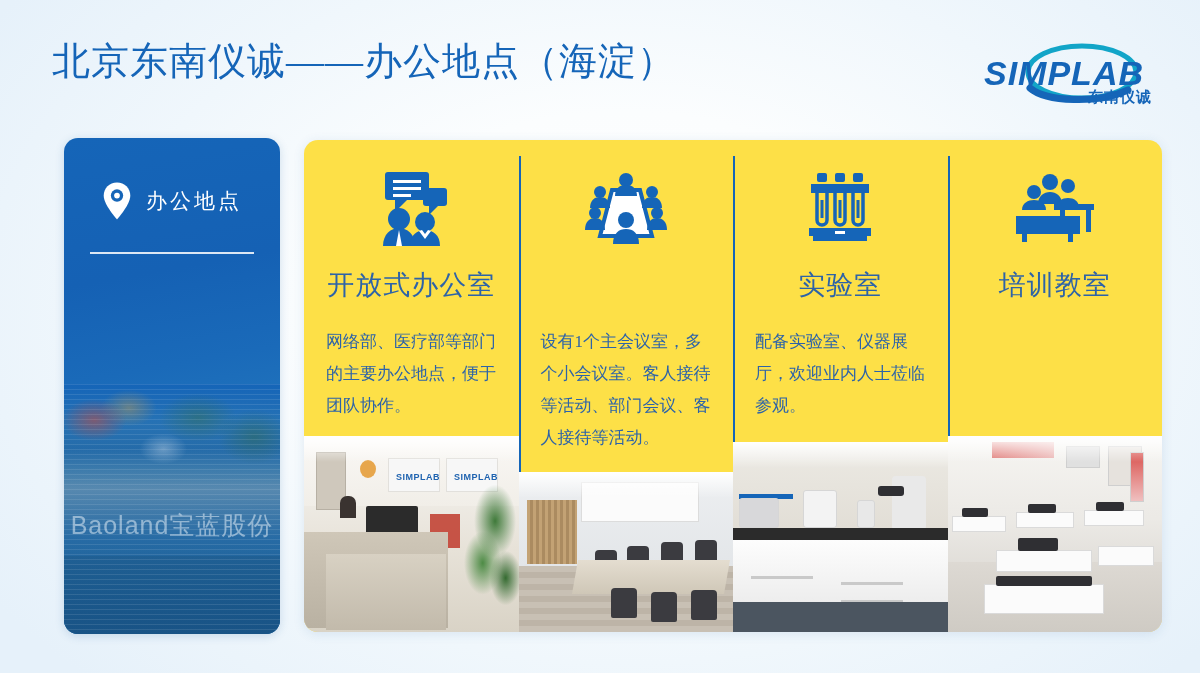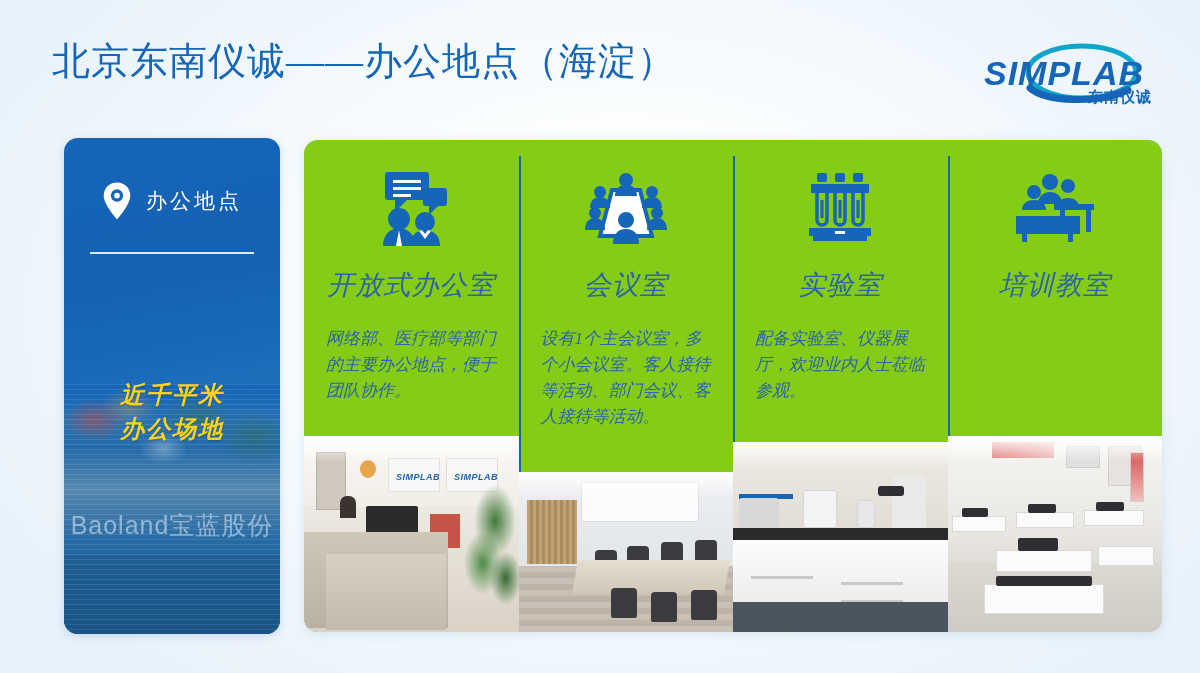--- a/index.html
+++ b/index.html
@@ -112,26 +112,25 @@
     letter-spacing: 2px;
     font-family: "Liberation Serif", serif;
     text-shadow: 0 1px 2px rgba(0,40,80,.35);
   }
 
   
   .panel {
     position: absolute;
     left: 304px; top: 140px;
     width: 858px; height: 492px;
-    background: #84cc16;
+    background: #fde047;
     border-radius: 14px;
     overflow: hidden;
     box-shadow: 0 2px 12px rgba(40,100,160,.12);
     display: flex;
-    font-style: italic;
   }
   .col {
     position: relative;
     flex: 1 1 0;
     height: 100%;
     overflow: hidden;
   }
   .col + .col::before {
     content: "";
     position: absolute; left: 0; top: 16px;
@@ -148,21 +147,21 @@
     position: absolute; left: 0; right: 0; top: 127px;
     text-align: center;
     font-size: 27px;
     color: #2d63a8;
     font-family: "Liberation Serif", serif;
     letter-spacing: 1px;
   }
   .col-body {
     position: absolute; left: 22px; right: 16px; top: 186px;
     font-size: 17px;
-    line-height: 26px;
+    line-height: 32px;
     color: #2d63a8;
     font-family: "Liberation Serif", serif;
     text-align: left;
   }
 
   .col-photo { position: absolute; left: 0; right: 0; bottom: 0; }
   .col-photo .fade {
     position: absolute; left: 0; right: 0; top: 0; height: 26px;
     background: linear-gradient(to bottom, #ffffff, rgba(255,255,255,0));
     z-index: 3;
@@ -258,22 +257,20 @@
       <path d="M12 0.5 C5.6 0.5 0.8 5.3 0.8 11.6 C0.8 19.2 12 31.5 12 31.5 S23.2 19.2 23.2 11.6 C23.2 5.3 18.4 0.5 12 0.5 Z" fill="#ffffff"></path>
       <circle cx="12" cy="11.4" r="5.2" fill="#1565b8"></circle>
       <circle cx="12" cy="11.4" r="2.4" fill="#ffffff"></circle>
     </svg>
     <div class="card-head-label">办公地点</div>
   </div>
 
   <div class="card-rule"></div>
 
 
-  <div class="card-highlight" style="white-space: pre-line;">近千平米
-办公场地</div>
 </div>
 
 <div class="panel">
 
   <div class="col">
     <div class="col-icon">
       <svg width="84" height="76" viewBox="0 0 84 76">
         <rect x="16" y="2" width="44" height="28" rx="3" fill="#1565b8"></rect>
         <path d="M26 30 L26 42 L38 30 Z" fill="#1565b8"></path>
         <rect x="24" y="10" width="28" height="3" fill="#ffffff"></rect>
@@ -321,21 +318,20 @@
         <circle cx="70" cy="22" r="6" fill="#1565b8"></circle>
         <path d="M60 38 C60 30, 65 27, 70 27 C75 27, 80 30, 80 38 Z" fill="#1565b8"></path>
         <circle cx="13" cy="43" r="6" fill="#1565b8"></circle>
         <path d="M3 60 C3 51, 8 48, 13 48 C18 48, 23 51, 23 60 Z" fill="#1565b8"></path>
         <circle cx="75" cy="43" r="6" fill="#1565b8"></circle>
         <path d="M65 60 C65 51, 70 48, 75 48 C80 48, 85 51, 85 60 Z" fill="#1565b8"></path>
         <circle cx="44" cy="50" r="8" fill="#1565b8"></circle>
         <path d="M31 74 C31 63, 37 59, 44 59 C51 59, 57 63, 57 74 Z" fill="#1565b8"></path>
       </svg>
     </div>
-    <div class="col-title">会议室</div>
     <div class="col-body">设有1个主会议室，多个小会议室。客人接待等活动、部门会议、客人接待等活动。</div>
 
     <div class="col-photo ph-meeting">
       <div class="fade"></div>
       <div class="wall"></div>
       <div class="wood"></div>
       <div class="whiteboard"></div>
       <div class="floor"></div>
       <div class="chair" style="left:76px; top:78px;"></div>
       <div class="chair" style="left:108px; top:74px;"></div>

